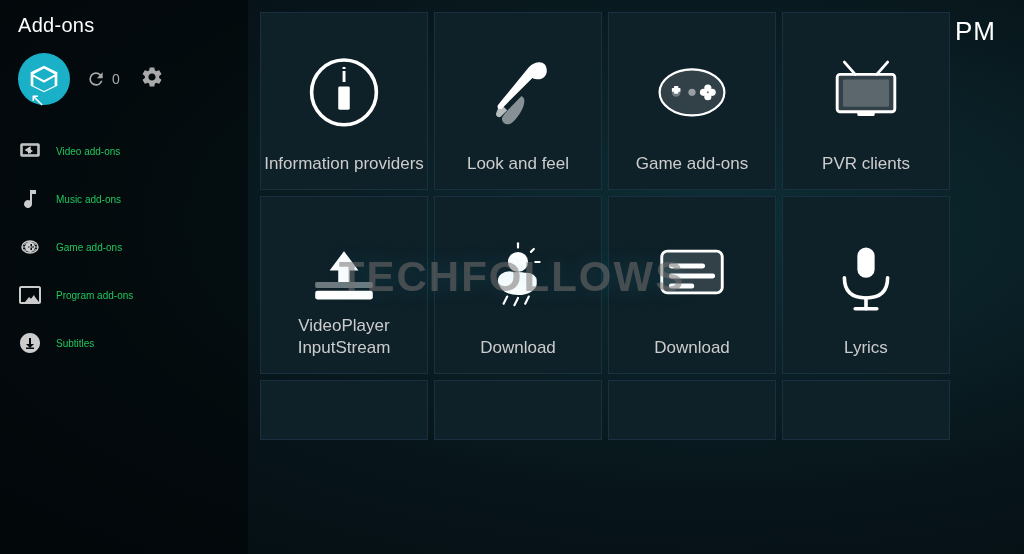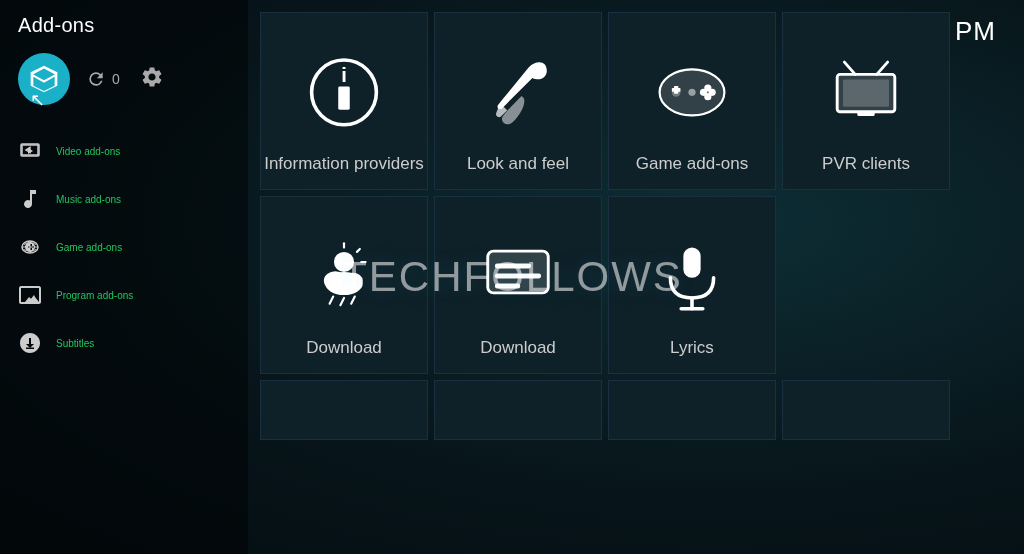--- a/index.html
+++ b/index.html
@@ -208,22 +208,22 @@
       z-index: 1;
     }
 
     
     .watermark {
       position: absolute;
       top: 50%;
       left: 50%;
       transform: translate(-50%, -50%);
       font-size: 42px;
-      font-weight: 400;
-      color: #ffffff;
+      font-weight: 700;
+      color: #737373;
       opacity: 0.55;
       letter-spacing: 2px;
       z-index: 10;
       pointer-events: none;
       text-shadow: 0 0 20px rgba(26, 176, 200, 0.3);
     }
 
     .bottom-partial-row {
       display: flex;
       gap: 6px;
@@ -386,20 +386,32 @@
 
             <rect x="38" y="77" width="24" height="6" rx="2" fill="white"></rect>
           </svg>
         </div>
         <span class="grid-cell-label">PVR clients</span>
       </div>
     </div>
 
     <div class="grid-row">
 
+      <div class="grid-cell">
+        <div class="grid-cell-icon">
+          <svg viewBox="0 0 100 100" fill="white" width="72" height="72">
+
+            <rect x="10" y="70" width="80" height="12" rx="3" fill="white"></rect>
+            <rect x="10" y="58" width="80" height="8" rx="2" fill="white" opacity="0.4"></rect>
+
+            <polygon points="50,15 30,42 42,42 42,58 58,58 58,42 70,42" fill="white"></polygon>
+          </svg>
+        </div>
+        <span class="grid-cell-label">VideoPlayer InputStream</span>
+      </div>
 
       <div class="grid-cell">
         <div class="grid-cell-icon">
           <svg viewBox="0 0 100 100" fill="white" width="72" height="72">
 
             <circle cx="50" cy="30" r="14" fill="white"></circle>
             <line x1="50" y1="10" x2="50" y2="4" stroke="white" stroke-width="3" stroke-linecap="round"></line>
             <line x1="68" y1="16" x2="72" y2="12" stroke="white" stroke-width="3" stroke-linecap="round"></line>
             <line x1="74" y1="30" x2="80" y2="30" stroke="white" stroke-width="3" stroke-linecap="round"></line>
 

